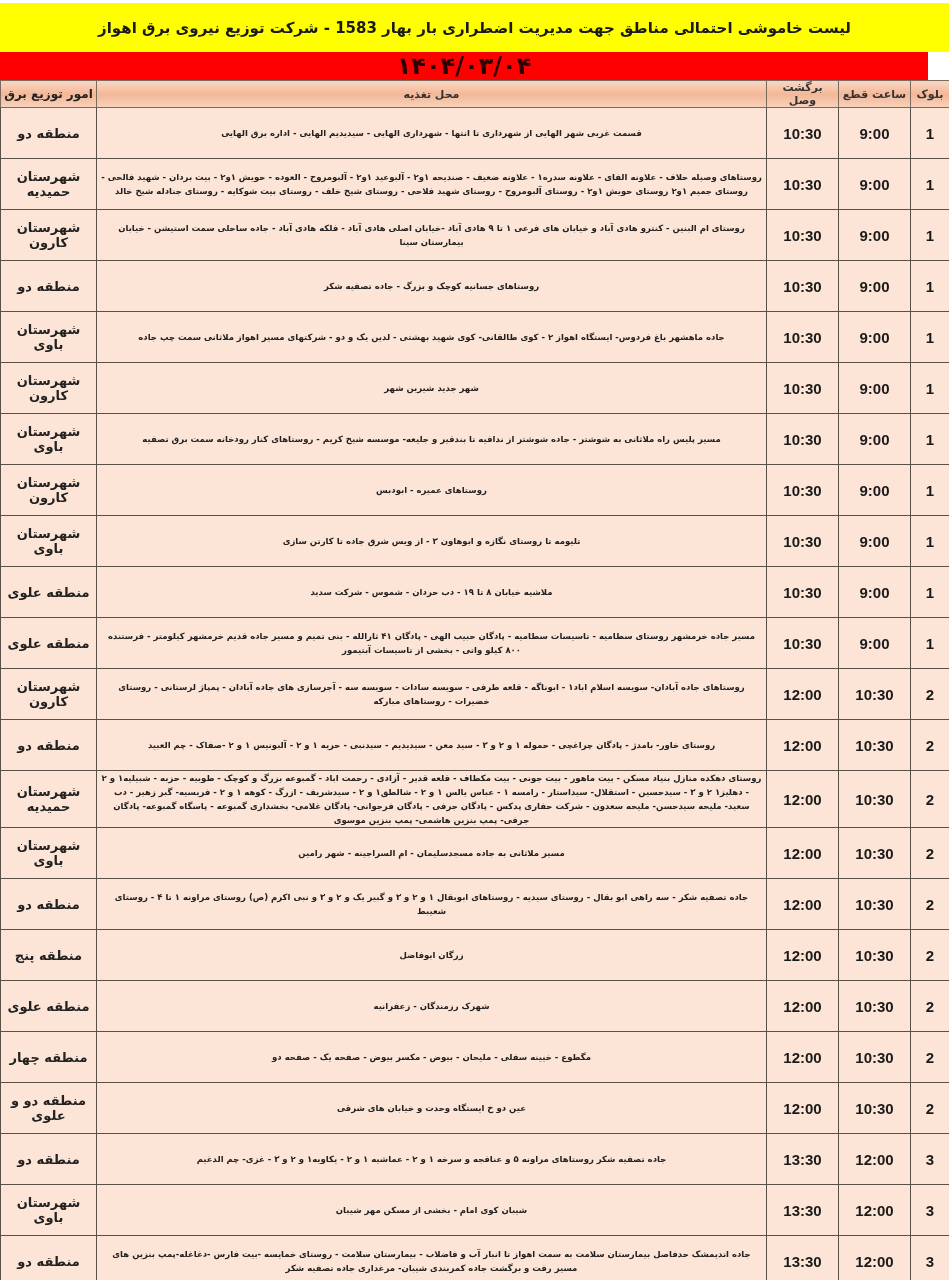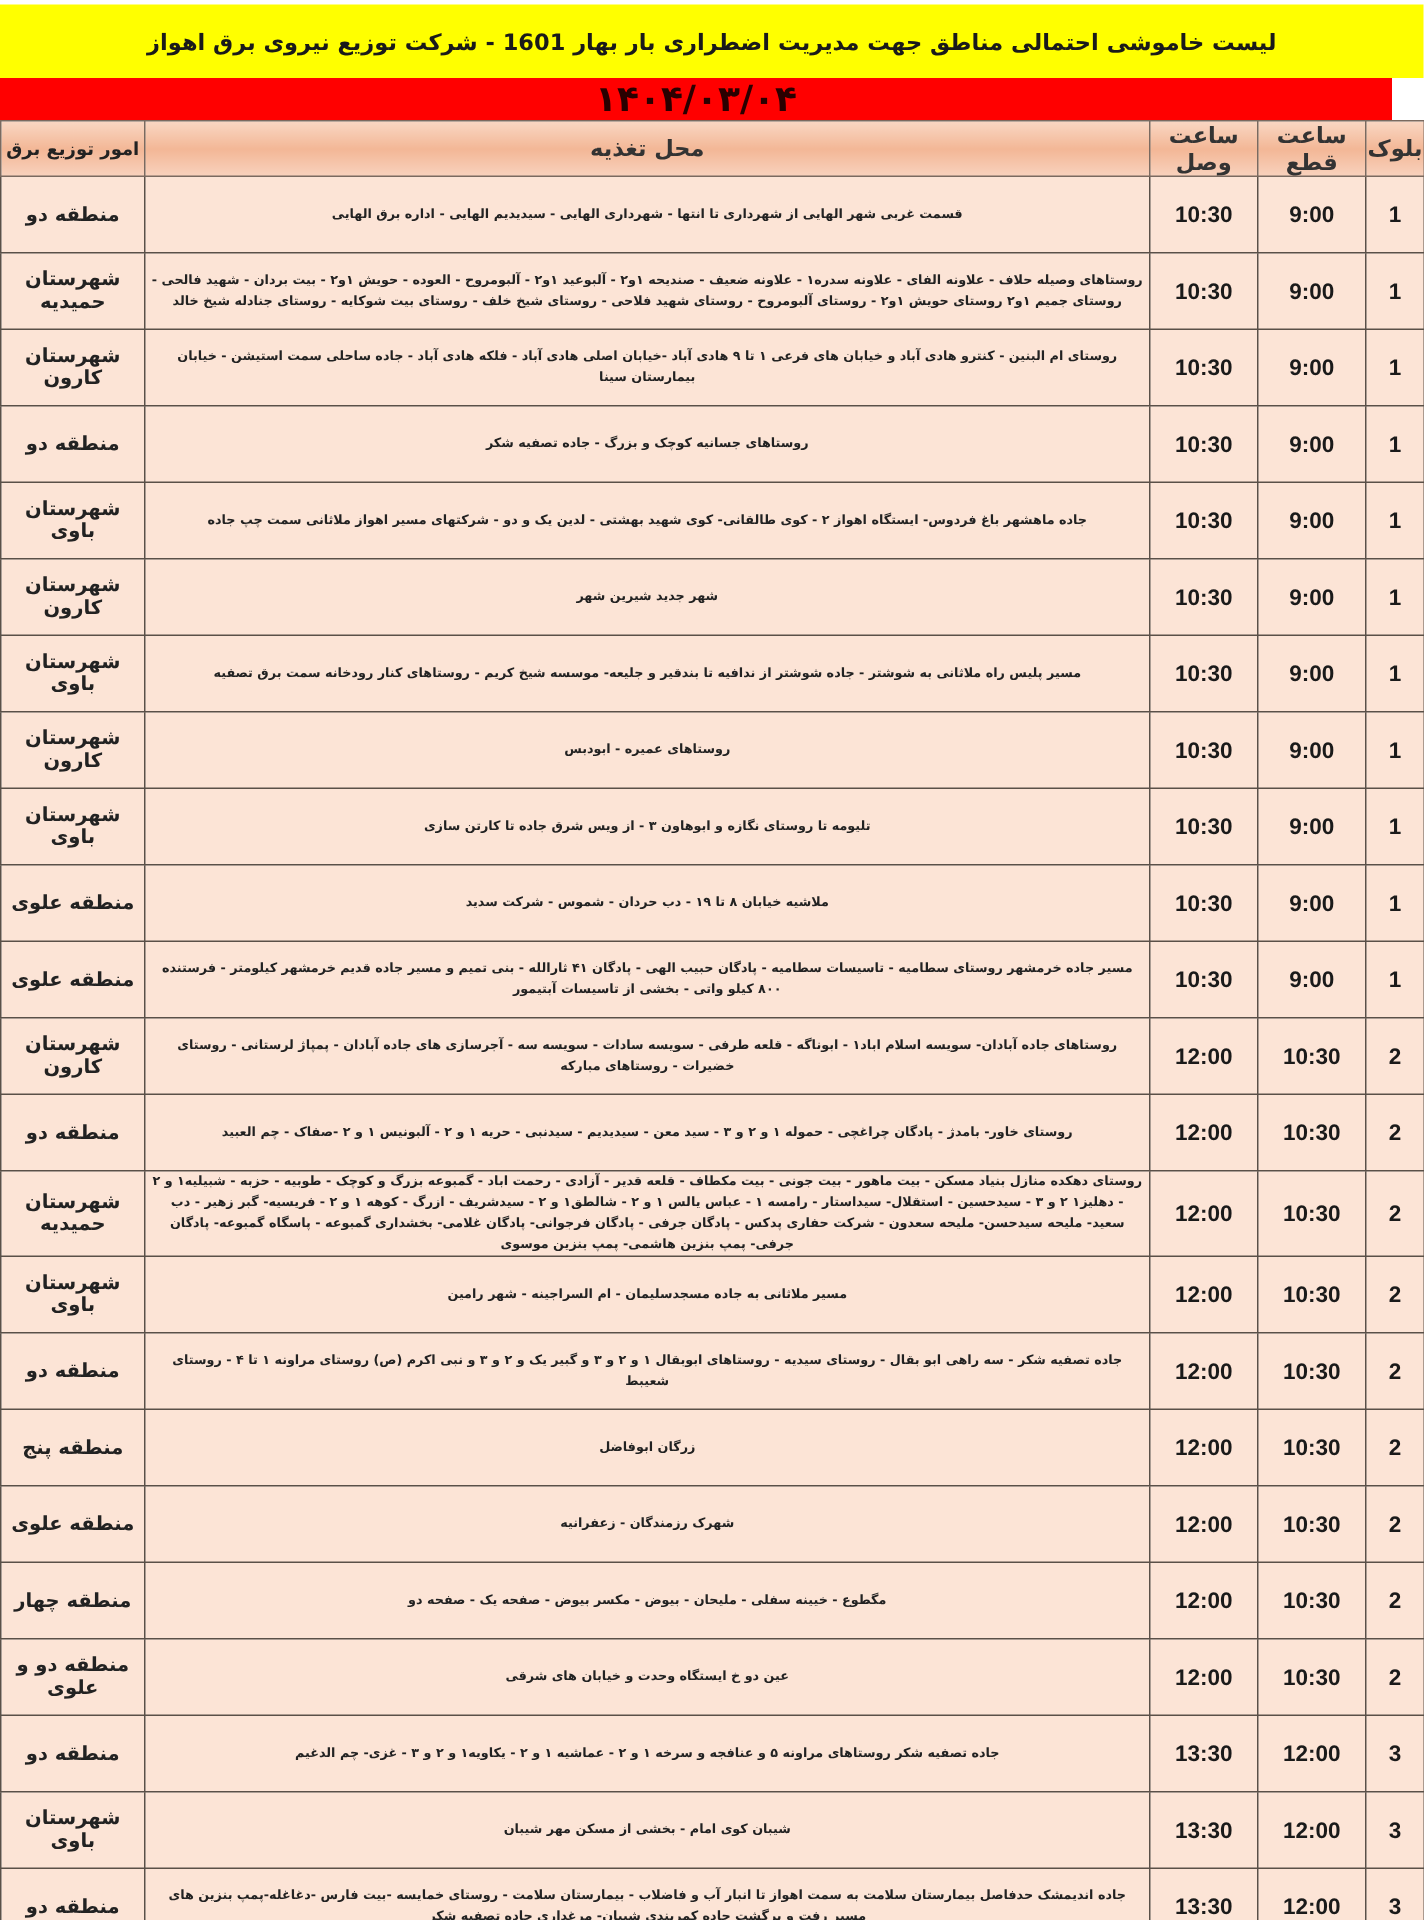--- a/index.html
+++ b/index.html
@@ -12,52 +12,52 @@
   .date-band {
     position: absolute; left: 0; top: 52px; width: 928px; height: 28px;
     background: #ff0000; display: flex; align-items: center; justify-content: center;
     font-weight: bold; font-size: 24px; color: #2a0000; letter-spacing: 2px;
   }
   table.sched {
     position: absolute; left: 0; top: 80px; width: 949px;
     border-collapse: collapse; direction: rtl; table-layout: fixed;
   }
   table.sched th {
-    height: 20px; font-size: 15px; font-weight: bold; color: #333;
+    height: 20px; font-size: 11px; font-weight: bold; color: #333;
     background: linear-gradient(to bottom, #f9d6c2 0%, #f3b796 50%, #f8d2bd 100%);
     border: 1px solid #7a6a60; padding: 0;
   }
   table.sched th.col-region { font-size: 12px; color: #222; }
   table.sched td {
     height: 50px; background: #fce4d6; border: 1px solid #5a5048;
     text-align: center; vertical-align: middle; padding: 0 3px;
   }
   td.block, td.time { font-family: "Liberation Sans", sans-serif; font-weight: bold; font-size: 15px; color: #1a1a1a; }
   td.place { font-size: 8.5px; font-weight: bold; line-height: 14px; color: #222; }
   td.region { font-size: 13px; font-weight: bold; color: #222; }
 </style>
 </head>
 <body>
 
-<div class="title-band">لیست خاموشی احتمالی مناطق جهت مدیریت اضطراری بار بهار 1601 - شرکت توزیع نیروی برق اهواز</div>
+<div class="title-band">لیست خاموشی احتمالی مناطق جهت مدیریت اضطراری بار بهار 1583 - شرکت توزیع نیروی برق اهواز</div>
 <div class="date-band">۱۴۰۴/۰۳/۰۴</div>
 
 <table class="sched">
   <colgroup>
     <col style="width:39px">
     <col style="width:72px">
     <col style="width:72px">
     <col style="width:670px">
     <col style="width:96px">
   </colgroup>
   <thead>
     <tr>
       <th>بلوک</th>
       <th>ساعت قطع</th>
-      <th>ساعت وصل</th>
+      <th>برگشت وصل</th>
       <th>محل تغذیه</th>
       <th class="col-region">امور توزیع برق</th>
     </tr>
   </thead>
   <tbody id="rows">
       <tr>
         <td class="block">1</td>
         <td class="time">9:00</td>
         <td class="time">10:30</td>
         <td class="place">قسمت غربی شهر الهایی از شهرداری تا انتها - شهرداری الهایی - سیدیدیم الهایی - اداره برق الهایی</td>

